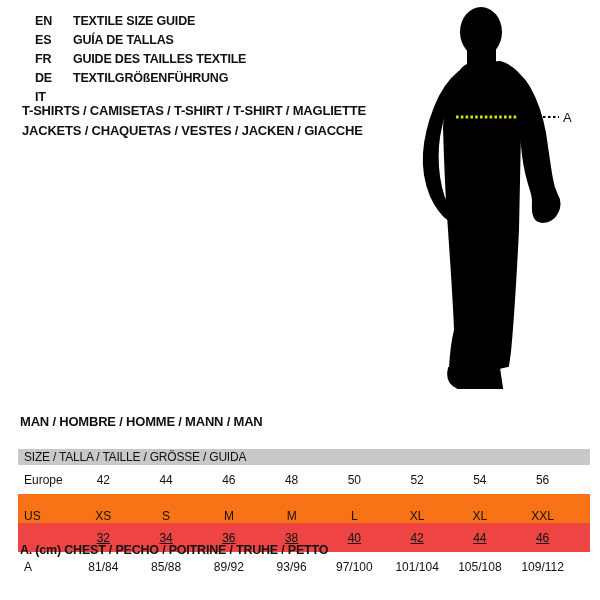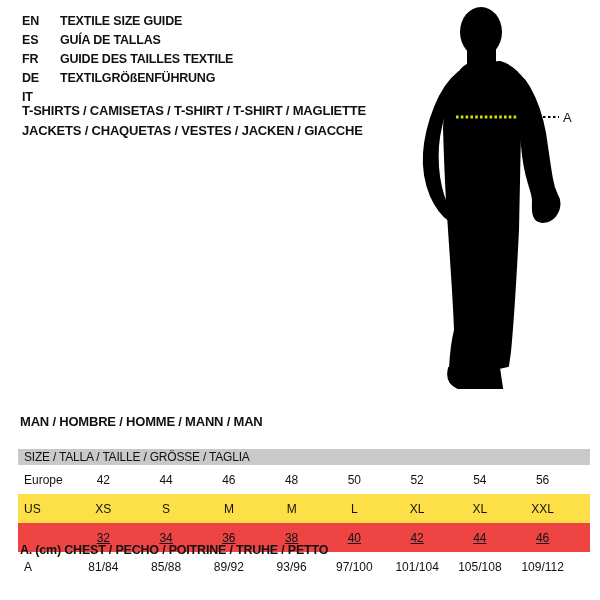--- a/index.html
+++ b/index.html
@@ -4,41 +4,41 @@
 <style>
   html,body{margin:0;padding:0;}
   body{
     width:600px;height:600px;position:relative;background:#ffffff;
     font-family:"Liberation Sans", sans-serif;color:#111;overflow:hidden;
   }
   .abs{position:absolute;}
 
   
   .lang-block{left:22px;top:11px;width:360px;}
-  .lang-row{display:flex;height:19px;align-items:center;}
+  .lang-row{display:flex;height:19px;align-items:center;margin-left:13px;}
   .lang-code{width:38px;font-weight:700;font-size:12.5px;letter-spacing:-0.2px;}
   .lang-text{font-weight:700;font-size:12.5px;letter-spacing:-0.2px;white-space:nowrap;}
 
   
   .cat-block{left:22px;top:101px;width:400px;}
   .cat-line{font-weight:700;font-size:13px;letter-spacing:-0.2px;line-height:20px;white-space:nowrap;}
 
   
   .section-title{left:20px;top:414px;font-weight:700;font-size:13px;letter-spacing:-0.2px;}
 
   
   .size-table{left:18px;top:449px;width:572px;}
   .thead{height:16px;background:#c9c9c9;display:flex;align-items:center;
          padding-left:6px;font-size:12px;letter-spacing:-0.2px;box-sizing:border-box;}
   .trow{display:flex;height:29px;align-items:center;font-size:12px;
         padding-right:16px;box-sizing:border-box;}
   .trow .rlabel{width:54px;padding-left:6px;box-sizing:border-box;}
   .trow .cell{flex:1;text-align:center;}
   .row-white{background:#ffffff;}
-  .row-light{background:#fde047;}
+  .row-light{background:#f97316;align-items:flex-end;}
   .row-lighter{background:#ef4444;text-decoration:underline;}
 
   
   .footnote{left:20px;top:543px;font-weight:700;font-size:12.5px;letter-spacing:-0.2px;text-align:right;}
 
   
   .figure-svg{left:0;top:0;width:600px;height:600px;pointer-events:none;}
 </style>
 </head>
 <body>
@@ -121,21 +121,21 @@
 </div>
 
 <div class="abs cat-block">
   <div class="cat-line">T-SHIRTS / CAMISETAS / T-SHIRT / T-SHIRT / MAGLIETTE</div>
   <div class="cat-line">JACKETS / CHAQUETAS / VESTES / JACKEN / GIACCHE</div>
 </div>
 
 <div class="abs section-title">MAN / HOMBRE / HOMME / MANN / MAN</div>
 
 <div class="abs size-table">
-  <div class="thead">SIZE / TALLA / TAILLE / GRÖSSE / TAGLIA</div>
+  <div class="thead">SIZE / TALLA / TAILLE / GRÖSSE / GUIDA</div>
 
   <div class="trow row-white">
     <span class="rlabel">Europe</span>
     <span class="cell">42</span>
     <span class="cell">44</span>
     <span class="cell">46</span>
     <span class="cell">48</span>
     <span class="cell">50</span>
     <span class="cell">52</span>
     <span class="cell">54</span>

